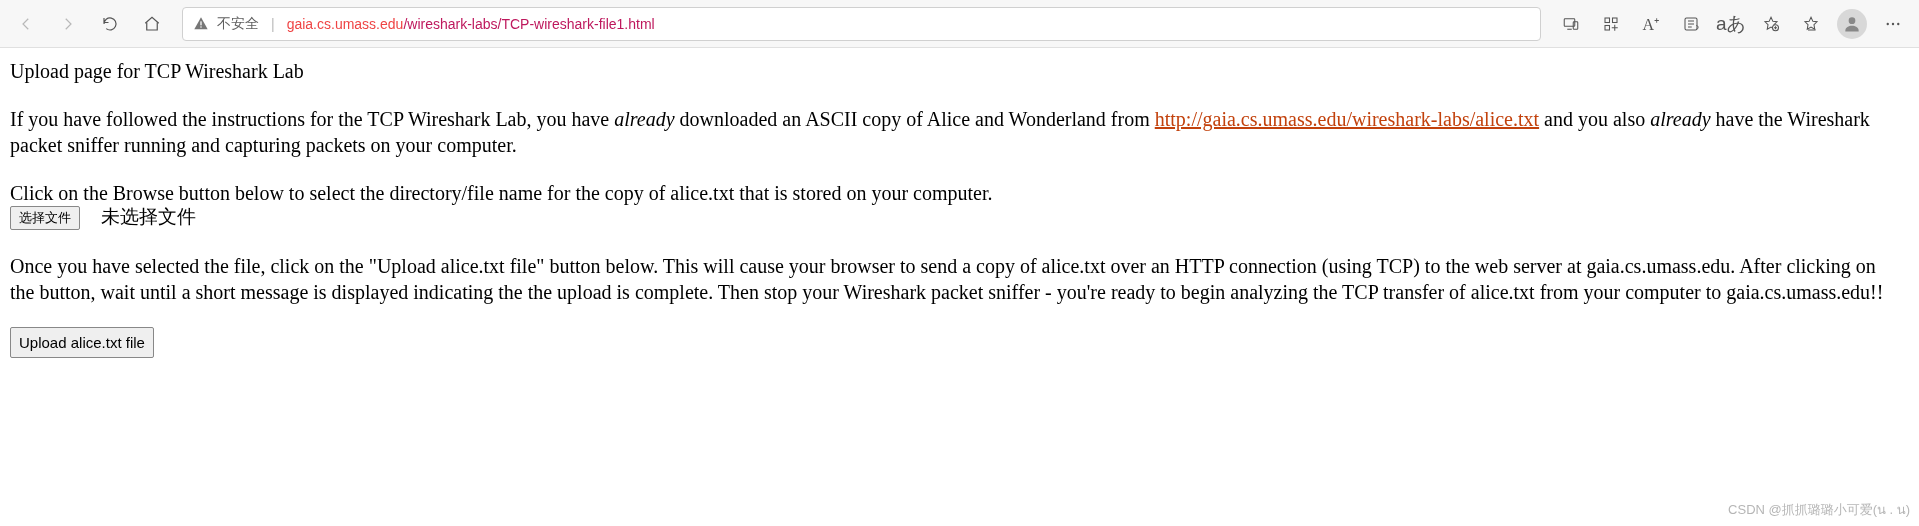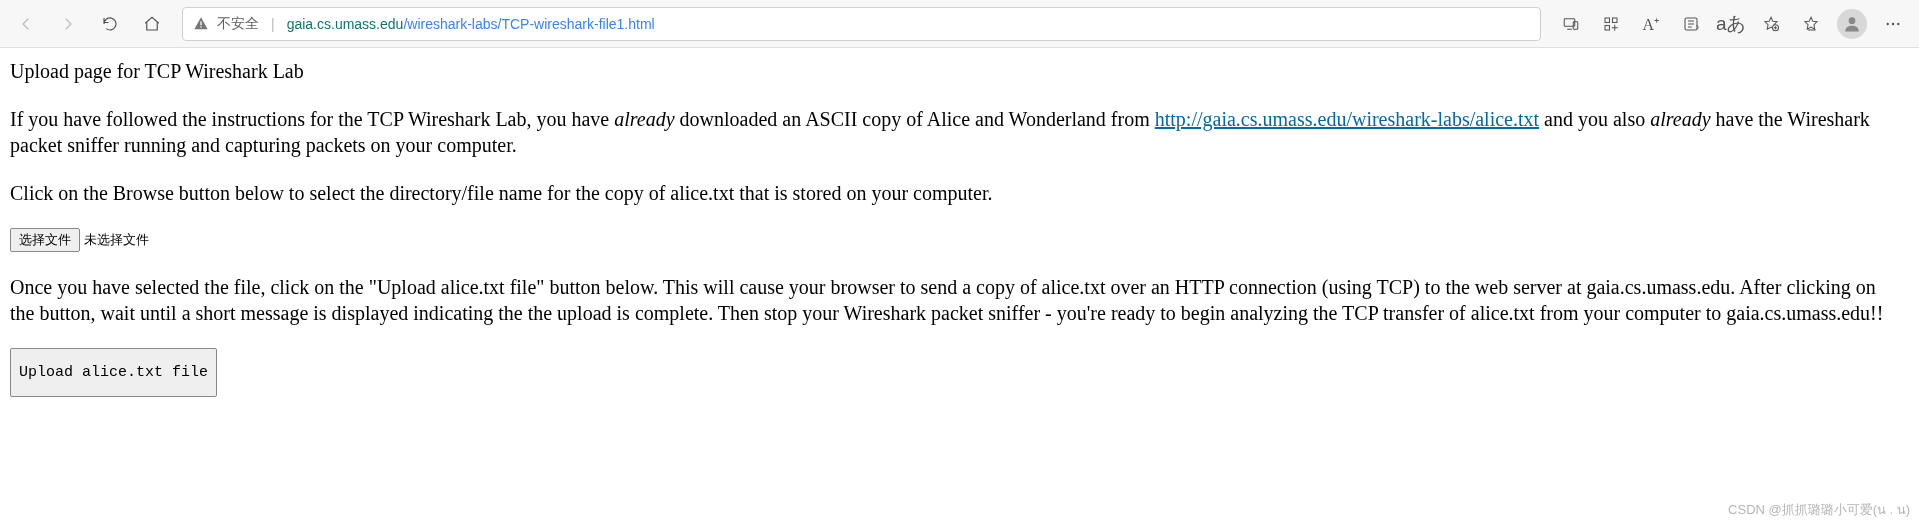--- a/index.html
+++ b/index.html
@@ -46,22 +46,22 @@
     color: #333;
     text-align: center;
   }
   .warn-icon {
     display: flex;
     align-items: center;
   }
   .warn-icon svg { width: 16px; height: 16px; fill: #767676; }
   .insecure-txt { color: #5f5f5f; }
   .pipe { color: #bbb; margin: 0 4px; }
-  .url-host { color: #0f766e; }
-  .url-path { color: #3b82f6; }
+  .url-host { color: #ef4444; }
+  .url-path { color: #be185d; }
   .right-icons { display: flex; align-items: center; gap: 0px; }
   .tool-btn {
     width: 40px; height: 40px;
     display: flex; align-items: center; justify-content: center;
     color: #555;
     border-radius: 4px;
     font-size: 14px;
   }
   .tool-btn svg { width: 18px; height: 18px; }
   .avatar {
@@ -76,35 +76,35 @@
   
   .page {
     padding: 10px 10px 20px 10px;
     font-family: "Times New Roman", Times, serif;
     font-size: 20px;
     line-height: 1.3;
     color: #000;
   }
   .page p { margin: 0 12px 0 0; }
   .page .block { margin-top: 22px; }
-  .page a { color: #0369a1; text-decoration: underline; }
+  .page a { color: #c2410c; text-decoration: underline; }
   .page em { font-style: italic; }
-  .file-row { margin-top: 22px; display: flex; align-items: center; gap: 4px; }
+  .file-row { display: flex; align-items: center; gap: 21px; }
   .btn {
     font-family: "Microsoft YaHei", Arial, sans-serif;
     font-size: 13px;
     padding: 2px 8px;
     background: #efefef;
     border: 1px solid #888;
     border-radius: 2px;
     cursor: pointer;
   }
-  .no-file { font-size: 13px; font-family: Liberation Sans, sans-serif; }
+  .no-file { font-size: 19px; font-family: Liberation Mono, monospace; }
   .upload-row { margin-top: 22px; }
-  .upload-row .btn { font-size: 15px; padding: 15px 8px; font-family: Liberation Mono, monospace; }
+  .upload-row .btn { font-size: 15px; padding: 6px 8px; font-family: Liberation Sans, sans-serif; }
 
   .watermark {
     position: fixed;
     bottom: 6px;
     right: 9px;
     font-size: 13px;
     color: rgba(120,120,120,0.55);
     font-family: "Microsoft YaHei", Arial, sans-serif;
   }
 </style>

